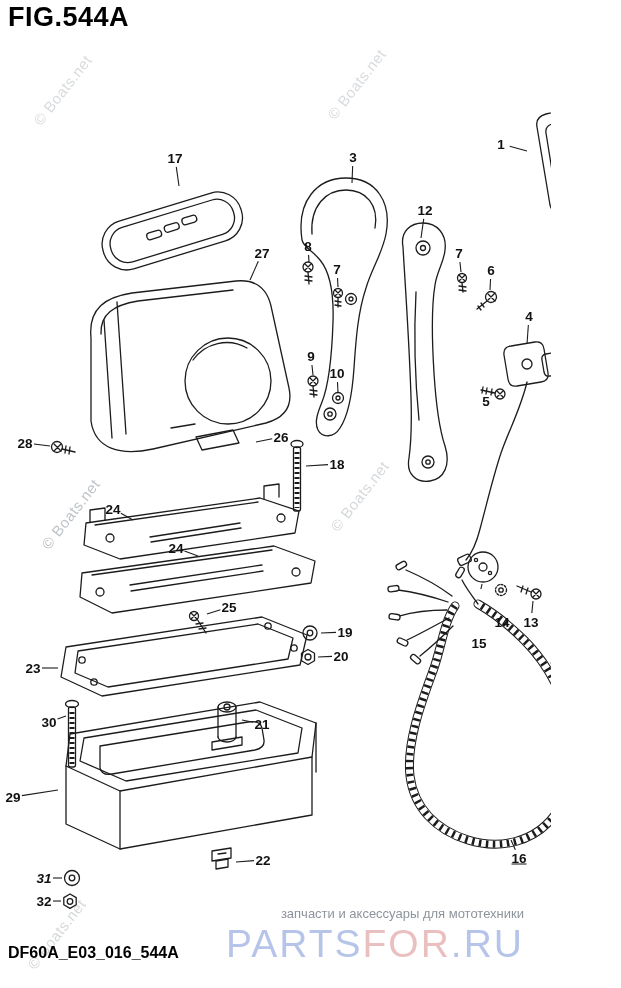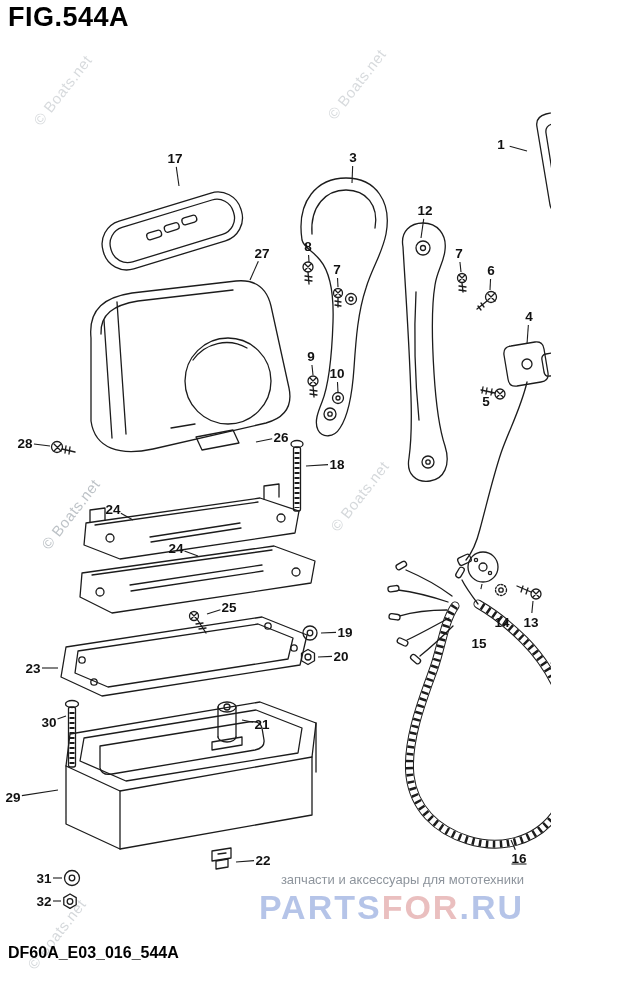--- a/index.html
+++ b/index.html
@@ -8,23 +8,23 @@
   .fig-title{position:absolute;left:8px;top:2px;margin:0;font-size:27px;font-weight:800;
              color:#000;letter-spacing:.5px;}
   .art,.overlay{position:absolute;left:0;top:0;width:621px;height:988px;}
   .overlay line{stroke:#1c1c1c;stroke-width:1.1;}
   .callout{position:absolute;transform:translate(-50%,-50%);font-size:13.5px;font-weight:700;
            color:#111;white-space:nowrap;}
   .watermark{position:absolute;transform-origin:left top;font-size:15px;color:#7d8790;
              white-space:nowrap;letter-spacing:.5px;}
   .footer-left{position:absolute;left:8px;top:941px;font-size:16px;font-weight:700;
                color:#000;line-height:1.55;}
-  .footer-right{position:absolute;right:27px;top:872px;text-align:right;}
+  .footer-right{position:absolute;right:27px;top:906px;text-align:right;}
   .tagline{font-size:13px;color:#8d949c;margin-bottom:3px;}
-  .logo{font-size:34px;font-weight:700;letter-spacing:2px;opacity:.55;line-height:1;}
+  .logo{font-size:39px;font-weight:400;letter-spacing:2px;opacity:.55;line-height:1;}
 </style>
 </head>
 <body>
 
 <div class="page">
 
   <h1 class="fig-title">FIG.544A</h1>
 
   <svg class="art" viewBox="0 0 621 988" xmlns="http://www.w3.org/2000/svg">
     <g stroke="#1c1c1c" fill="none" stroke-width="1.3" stroke-linejoin="round" stroke-linecap="round">
@@ -317,21 +317,21 @@
       <div class="callout" style="left: 113px; top: 509px;">24</div>
       <div class="callout" style="left: 176px; top: 548px;">24</div>
       <div class="callout" style="left: 229px; top: 607px;">25</div>
       <div class="callout" style="left: 345px; top: 632px;">19</div>
       <div class="callout" style="left: 341px; top: 656px;">20</div>
       <div class="callout" style="left: 33px; top: 668px;">23</div>
       <div class="callout" style="left: 262px; top: 724px;">21</div>
       <div class="callout" style="left: 49px; top: 722px;">30</div>
       <div class="callout" style="left: 13px; top: 797px;">29</div>
       <div class="callout" style="left: 263px; top: 860px;">22</div>
-      <div class="callout" style="left: 44px; top: 878px;">31</div>
+      <div class="callout" style="left: 44px; top: 878px; font-style: italic;">31</div>
       <div class="callout" style="left: 44px; top: 901px;">32</div>
       <div class="callout" style="left: 519px; top: 858px; text-decoration: underline;">16</div>
       <div class="callout" style="left: 479px; top: 598px; margin-top: 45px;">15</div>
       <div class="callout" style="left: 502px; top: 606px; margin-top: 16px;">14</div>
       <div class="callout" style="left: 531px; top: 622px;">13</div>
       <div class="callout" style="left: 557px; top: 665px;">11</div>
     </div>
 
   <div id="watermarks">
       <div class="watermark" style="left: 30px; top: 118px; opacity: 0.3; transform: rotate(-52deg);">© Boats.net</div>

